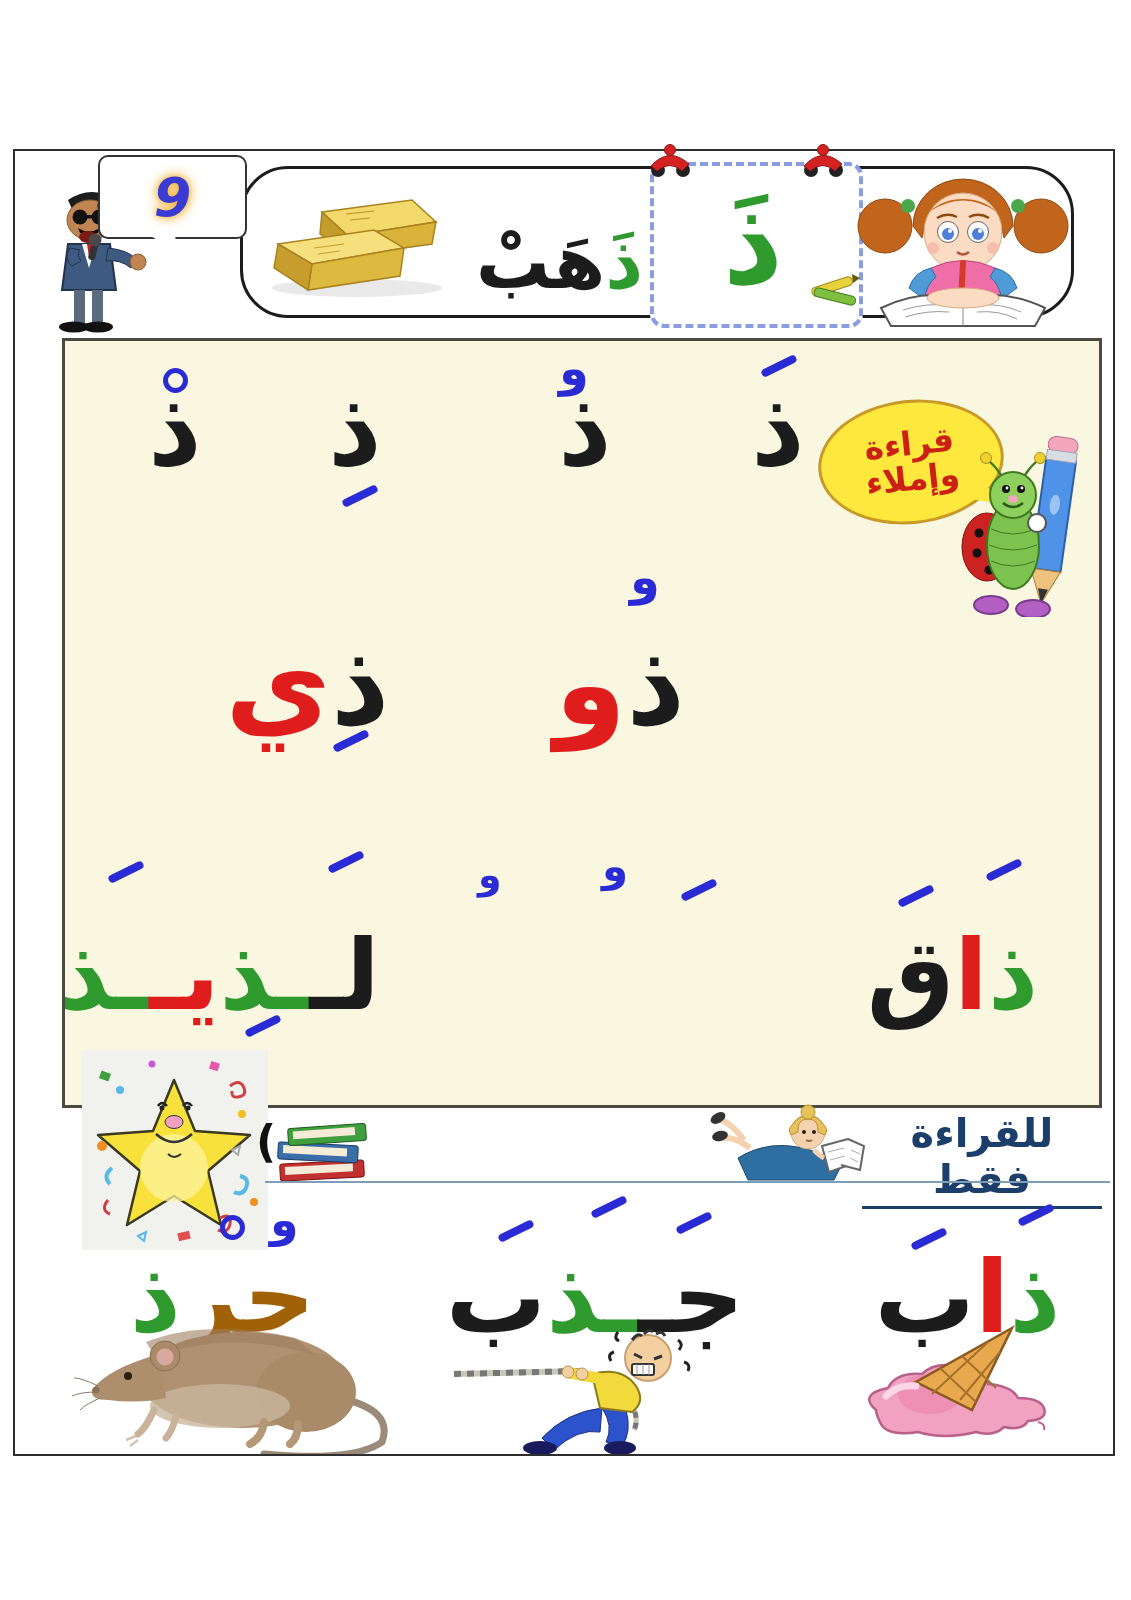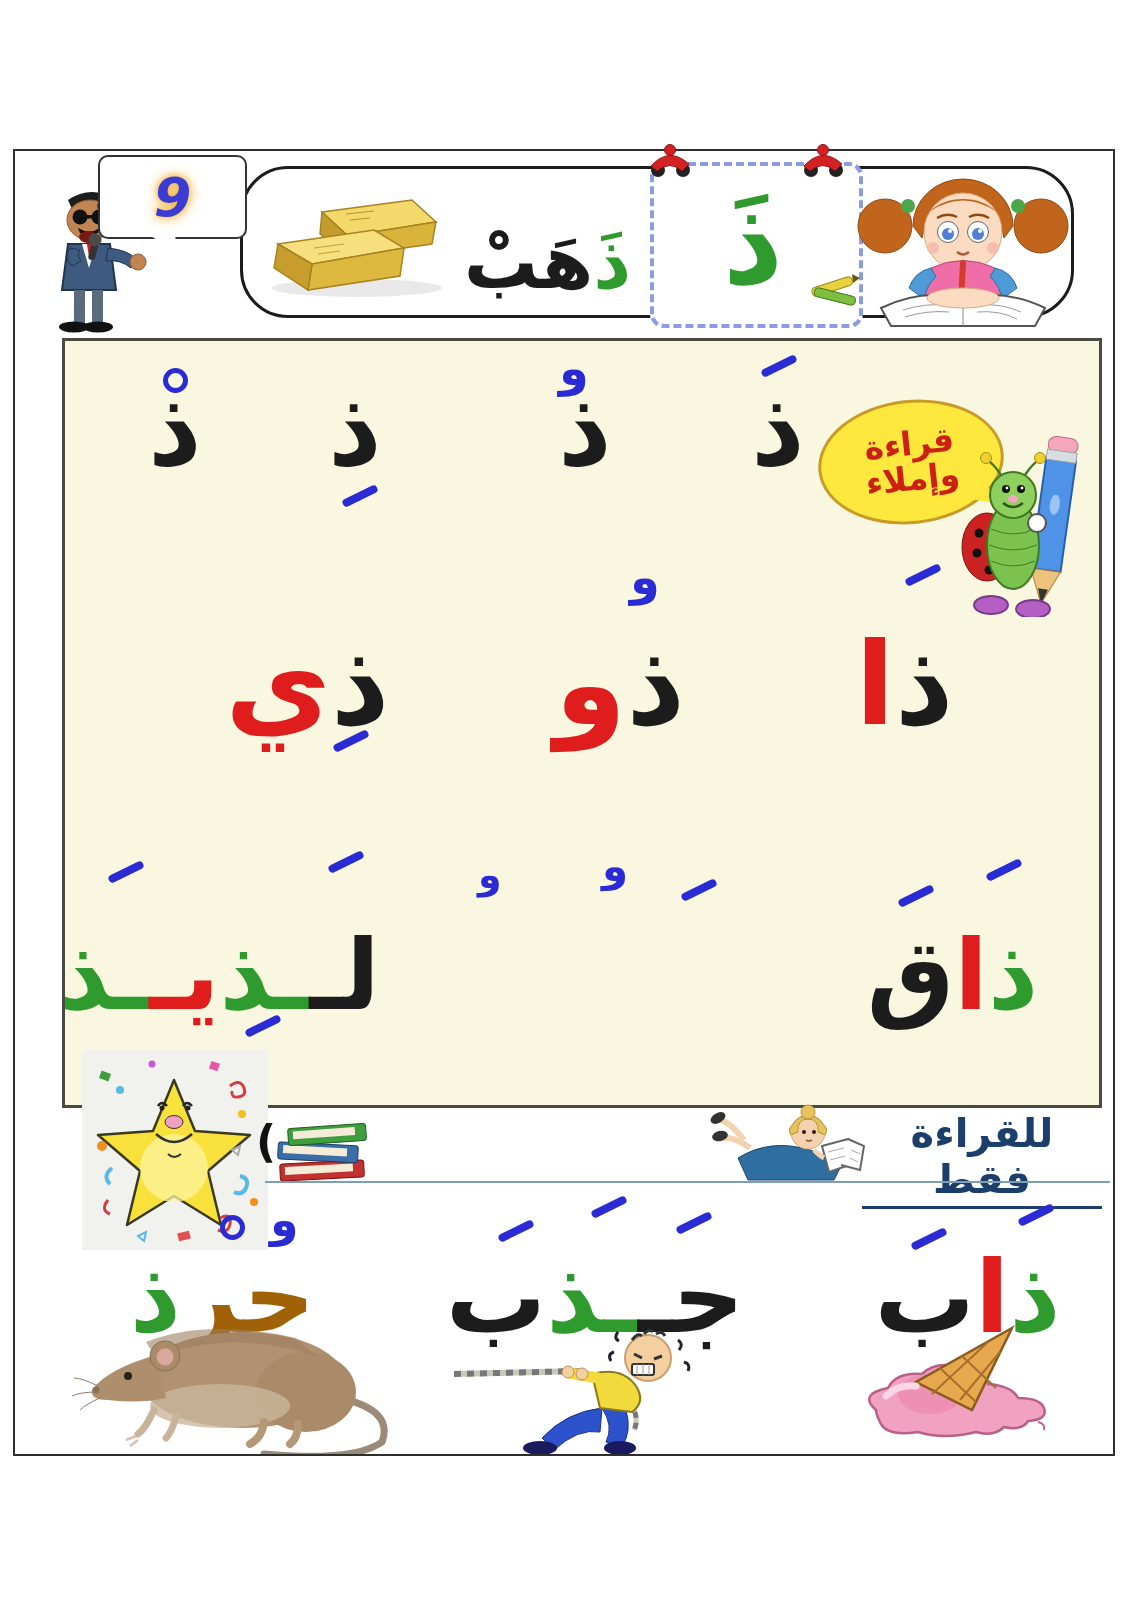--- a/index.html
+++ b/index.html
@@ -92,21 +92,21 @@
       <g stroke="#a8831f" stroke-width="1.5">
         <polygon points="16,54 112,40 142,58 50,74" fill="#f6df7d"></polygon>
         <polygon points="50,74 142,58 138,86 46,100" fill="#ddb93f"></polygon>
         <polygon points="16,54 50,74 46,100 12,78" fill="#c79e2e"></polygon>
       </g>
       <path d="M84 24 l28 -3 M88 30 l20 -2" stroke="#bb9326" fill="none"></path>
       <path d="M52 58 l30 -4 M56 64 l22 -3" stroke="#c6a02f" fill="none"></path>
     </svg>
   </div>
 
-  <div class="word" style="left: 440px; top: 200px; width: 215px; height: 105px; font-size: 74px;">
+  <div class="word" style="left: 452px; top: 200px; width: 215px; height: 105px; font-size: 74px;">
       <span class="w-inner" dir="rtl"><span style="color: rgb(47, 155, 47);">ذَ</span><span style="color: rgb(28, 28, 28);">هَبْ</span></span>
     </div>
 
   <div class="abs" id="dashed-box"></div>
   <div class="word" style="left: 652px; top: 172px; width: 202px; height: 140px; font-size: 118px;">
       <span class="w-inner" dir="rtl"><span style="color: rgb(47, 155, 47);">ذَ</span></span>
     </div>
 
   <div class="abs" style="left:645px;top:138px;width:50px;height:44px;">
     <svg width="50" height="44" viewBox="0 0 50 44">
@@ -212,24 +212,20 @@
       <ellipse cx="68" cy="74" rx="5" ry="4" fill="#f2a7bc"></ellipse>
       <path d="M56 50 q-8 -12 -14 -15 M80 50 q8 -12 14 -15" stroke="#3f7a22" stroke-width="2.5" fill="none"></path>
       <circle cx="41" cy="33" r="5.5" fill="#f0d030" stroke="#a8901c"></circle>
       <circle cx="95" cy="33" r="5.5" fill="#f0d030" stroke="#a8901c"></circle>
       <circle cx="92" cy="98" r="9" fill="#fff" stroke="#555" stroke-width="2"></circle>
       <ellipse cx="46" cy="180" rx="17" ry="9" fill="#b35fc4" stroke="#7a3b8a" stroke-width="2"></ellipse>
       <ellipse cx="88" cy="184" rx="17" ry="9" fill="#b35fc4" stroke="#7a3b8a" stroke-width="2"></ellipse>
     </svg>
   </div>
 
-  <div class="word" style="left: 812px; top: 555px; width: 185px; height: 195px; font-size: 115px;">
-      <span class="w-inner" dir="rtl"><span style="color: rgb(28, 28, 28);">ذ</span><span style="color: rgb(224, 29, 29);">ا</span></span>
-      <div class="mark mark-fatha" style="background: rgb(43, 43, 213); left: 92px; top: 16px;"></div>
-    </div>
   <div class="word" style="left: 520px; top: 555px; width: 200px; height: 195px; font-size: 115px;">
       <span class="w-inner" dir="rtl"><span style="color: rgb(28, 28, 28);">ذ</span><span style="color: rgb(224, 29, 29);">و</span></span>
       <span class="mark mark-damma" style="font-size: 48px; color: rgb(43, 43, 213); left: 110px; top: -2px;">و</span>
     </div>
   <div class="word" style="left: 200px; top: 555px; width: 215px; height: 195px; font-size: 115px;">
       <span class="w-inner" dir="rtl"><span style="color: rgb(28, 28, 28);">ذ</span><span style="color: rgb(224, 29, 29);">ي</span></span>
       <div class="mark mark-kasra" style="background: rgb(43, 43, 213); left: 132px; top: 182px;"></div>
     </div>
 
   <div class="word" style="left: 845px; top: 852px; width: 215px; height: 180px; font-size: 98px;">

